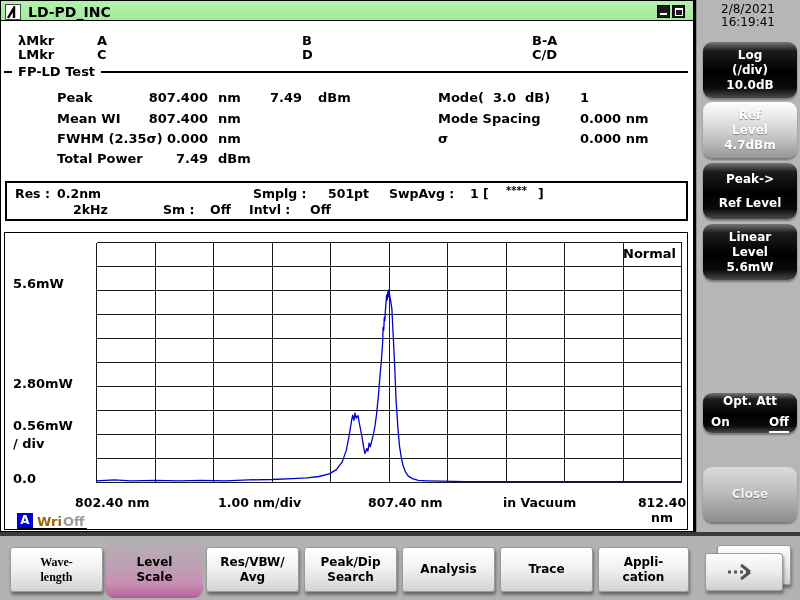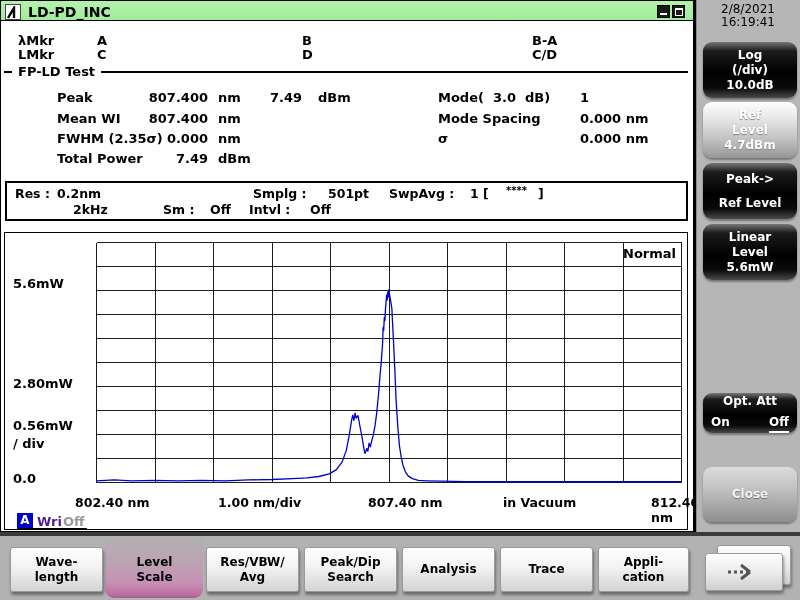--- a/index.html
+++ b/index.html
@@ -42,21 +42,21 @@
   .sw{position:absolute;font-size:12.5px;}
 
   
   #chart-box{left:4px;top:232px;width:684px;height:298px;border:1px solid #000;background:#fff;}
   #graticule{left:96px;top:242px;}
   .gridline{stroke:#1c1c1c;stroke-width:1;shape-rendering:crispEdges;}
   .ylab{left:13px;font-size:13px;}
   .xlab{top:495px;font-size:12.5px;}
   #normal-label{left:600px;top:246px;width:76px;text-align:right;font-size:13px;}
   #trace-badge{left:17px;top:513px;width:16px;height:15px;background:#0000cc;color:#fff;font-size:12px;font-weight:bold;text-align:center;line-height:15px;}
-  #trace-mode{left:37px;top:514px;color:#4c1d95;font-size:13px;}
+  #trace-mode{left:37px;top:514px;color:#a16207;font-size:13px;}
   #trace-state{left:63px;top:514px;color:#9a9a9a;font-size:13px;}
   #trace-underline{left:17px;top:528px;width:70px;height:2px;background:#000;}
 
   
   #sidebar{left:696px;top:0;width:104px;height:532px;background:#b6b6b6;border-left:1px solid #8a8a8a;}
   #clock{left:700px;top:3px;width:96px;text-align:center;font-size:12px;line-height:13px;}
   .sbtn{position:absolute;left:703px;width:94px;border-radius:9px;color:#fff;font-weight:bold;font-size:12px;
     display:flex;flex-direction:column;align-items:center;justify-content:center;text-align:center;line-height:15px;cursor:pointer;}
   .sbtn.black{background:linear-gradient(180deg,#777 0%,#1c1c1c 16%,#000 55%,#0a0a0a 82%,#4a4a4a 100%);box-shadow:0 2px 2px rgba(0,0,0,.35);}
   .sbtn.silver{background:linear-gradient(180deg,#fefefe 0%,#e6e6e6 30%,#c0c0c0 68%,#969696 100%);color:#fff;text-shadow:0 1px 1px #808080;box-shadow:0 2px 2px rgba(0,0,0,.35);}
@@ -190,21 +190,21 @@
       <line x1="0.5" y1="240.5" x2="585.5" y2="240.5" class="gridline"></line>
       <polyline points="0.5,238.8 18.1,237.9 35.6,238.8 59.0,238.4 82.4,238.8 105.8,238.4 129.2,238.8 152.6,237.9 176.0,237.5 196.5,236.6 211.1,235.8 222.8,234.5 233.3,231.9 240.4,227.6 246.2,219.9 250.3,208.4 253.2,193.4 255.6,178.4 256.7,173.2 257.9,178.4 259.1,171.1 260.2,176.2 262.0,173.6 263.8,183.5 266.1,195.5 267.8,206.2 269.0,211.4 270.8,206.6 271.9,209.2 273.1,201.1 274.3,204.9 275.5,199.8 277.2,193.4 279.0,183.9 280.7,171.1 282.5,152.6 284.2,131.2 285.4,118.4 286.6,101.2 287.1,85.4 287.7,88.4 288.3,75.5 288.9,78.5 289.5,66.9 290.1,59.6 290.7,52.8 291.2,57.9 291.8,49.8 292.4,54.9 293.0,47.6 293.6,52.8 294.8,59.6 295.9,66.9 296.5,79.8 297.7,103.4 298.9,129.1 300.0,156.9 301.8,184.8 303.5,204.1 305.3,215.6 307.0,223.4 309.4,229.8 312.3,234.1 316.4,236.6 322.3,238.4 331.0,238.8 345.6,239.2 369.1,239.6 415.9,239.6 474.4,239.6 532.9,239.6 585.5,239.6" fill="none" stroke="#0000cc" stroke-width="1.3" stroke-linejoin="round"></polyline>
     </svg>
 
   <div id="normal-label" class="abs b">Normal</div>
 
   <div class="abs xlab b" style="left:75px;">802.40 nm</div>
   <div class="abs xlab b" style="left:218px;">1.00 nm/div</div>
   <div class="abs xlab b" style="left:368px;text-align:right;">807.40 nm</div>
   <div class="abs xlab b" style="left:503px;">in Vacuum</div>
-  <div class="abs xlab b" style="left:651px;">812.40 nm</div>
+  <div class="abs xlab b" style="left:628px;text-align:center;">812.40 nm</div>
 
   <div id="trace-badge" class="abs">A</div>
   <div id="trace-mode" class="abs b">Wri</div>
   <div id="trace-state" class="abs b">Off</div>
   <div id="trace-underline" class="abs"></div>
 </div>
 
 <div id="sidebar" class="abs"></div>
 <div id="clock" class="abs">
   <div>2/8/2021</div>
@@ -237,21 +237,21 @@
     <span id="opt-att-off">Off</span>
   </span>
 </div>
 <div class="sbtn gray" style="top:467px;height:55px;">
   <span>Close</span>
 </div>
 
 <div id="bottom-bar" class="abs"></div>
 <div id="tab-highlight" class="abs"></div>
 
-<div class="bbtn" style="left:10px;">
+<div class="bbtn" style="left:10px;font-family:Liberation Serif, serif;">
   <span>Wave-</span>
   <span>length</span>
 </div>
 <div class="bbtn selected" style="left:108px;">
   <span>Level</span>
   <span>Scale</span>
 </div>
 <div class="bbtn" style="left:206px;">
   <span>Res/VBW/</span>
   <span>Avg</span>

